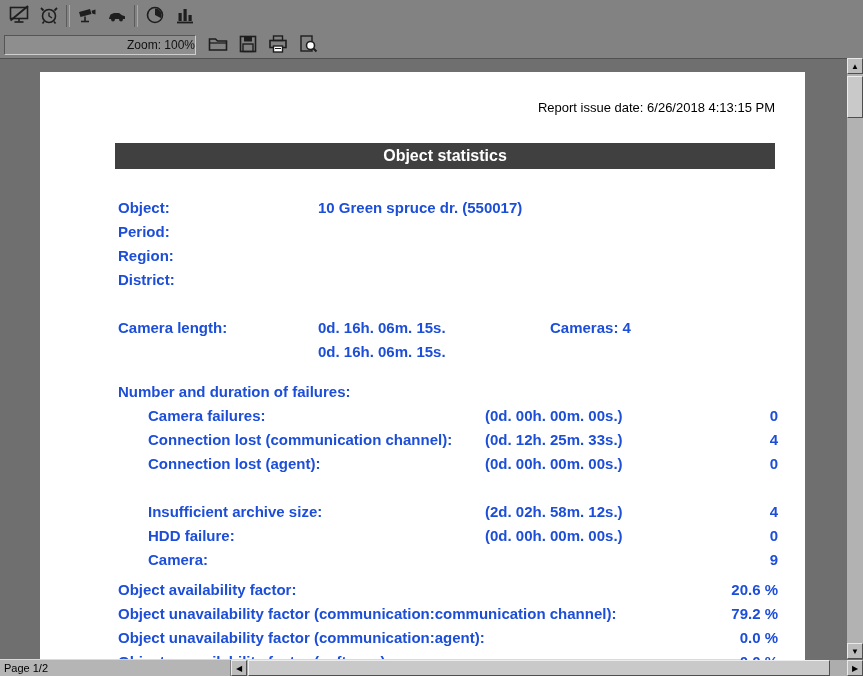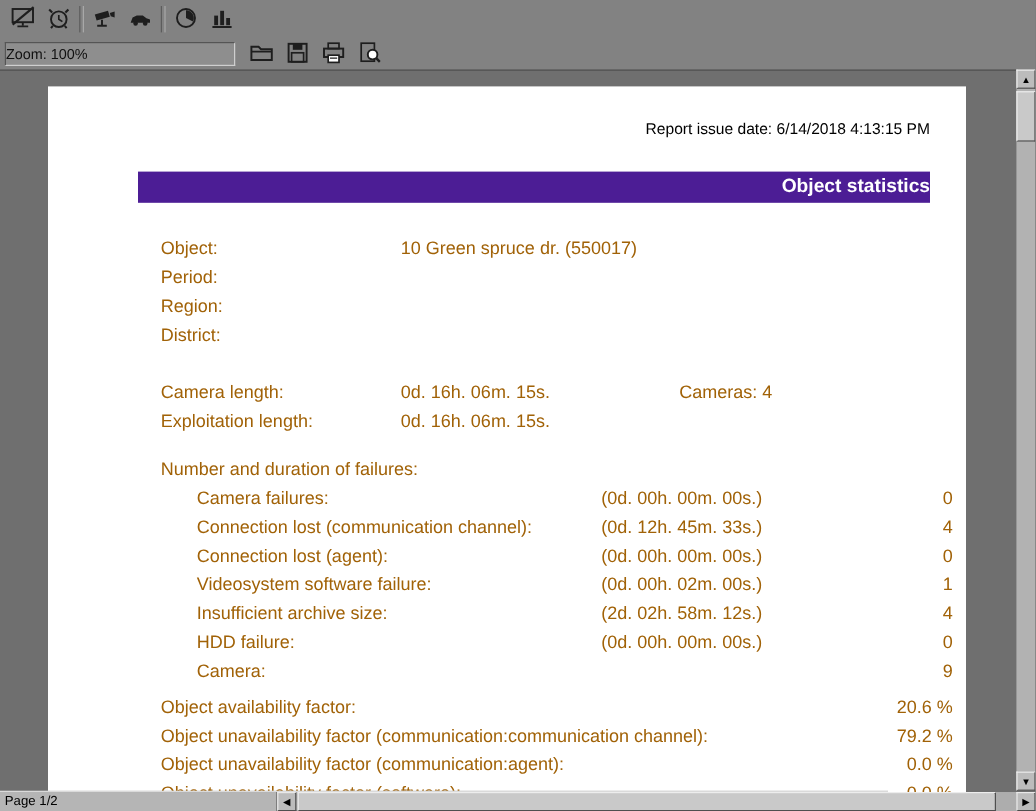--- a/index.html
+++ b/index.html
@@ -14,37 +14,37 @@
     position:absolute;width:26px;height:26px;display:flex;align-items:center;justify-content:center;
     background:transparent;border:none;padding:0;cursor:pointer;
   }
   .row1 .tbtn{top:3px;}
   .row2 .tbtn{top:32px;}
   .tsep{position:absolute;top:5px;width:2px;height:22px;
     border-left:1px solid #5c5c5c;border-right:1px solid #a8a8a8;}
   .zoombox{
     position:absolute;left:4px;top:35px;width:190px;height:18px;
     background:#8e8e8e;border:1px solid;border-color:#555 #cfcfcf #cfcfcf #555;
-    font-size:12px;color:#111;text-align:left;line-height:18px;
+    font-size:12px;color:#111;text-align:right;line-height:18px;
   }
   
   .main{
     position:absolute;left:0;top:58px;width:847px;height:601px;
     background:#6f6f6f;border-top:1px solid #515151;overflow:hidden;
   }
   .page{
     position:absolute;left:40px;top:13px;width:765px;height:640px;background:#ffffff;
   }
   .issue-date{position:absolute;top:28px;right:30px;font-size:13px;color:#000;}
   .rtitle{
     position:absolute;left:75px;top:71px;width:660px;height:26px;
-    background:#4c1d95;color:#fff;font-weight:bold;font-size:16px;
-    text-align:right;line-height:26px;
-  }
-  .prow{position:absolute;left:16px;width:765px;height:24px;font-weight:normal;font-size:15px;color:#a16207;}
+    background:#404040;color:#fff;font-weight:bold;font-size:16px;
+    text-align:center;line-height:26px;
+  }
+  .prow{position:absolute;left:0;width:765px;height:24px;font-weight:bold;font-size:15px;color:#1d4ed8;}
   .flabel{position:absolute;left:78px;white-space:pre;}
   .fvalue{position:absolute;left:278px;white-space:pre;}
   .fextra{position:absolute;left:510px;white-space:pre;}
   .xlabel{position:absolute;left:108px;white-space:pre;}
   .xdur{position:absolute;left:445px;white-space:pre;}
   .xcount{position:absolute;right:27px;text-align:right;}
   .glabel{position:absolute;left:78px;white-space:pre;}
   .gval{position:absolute;right:27px;text-align:right;}
   .heading{position:absolute;left:78px;white-space:pre;text-align:right;}
   
@@ -186,21 +186,21 @@
             <line x1="16.5" y1="15.5" x2="19.5" y2="18.5" stroke="#1e1e1e" stroke-width="2"></line>
           </svg>
         </span>
       </button>
     </div>
   </div>
 
   <div class="main">
     <div class="page">
 
-      <div class="issue-date">Report issue date: 6/14/2018 4:13:15 PM</div>
+      <div class="issue-date">Report issue date: 6/26/2018 4:13:15 PM</div>
 
       <div class="rtitle">Object statistics</div>
 
       <div class="prow" style="top:127px">
         <span class="flabel">Object:</span>
         <span class="fvalue">10 Green spruce dr. (550017)</span>
       </div>
       <div class="prow" style="top:151px">
         <span class="flabel">Period:</span>
       </div>
@@ -211,46 +211,40 @@
       <div class="prow" style="top:199px">
         <span class="flabel">District:</span>
         <span class="fvalue"></span>
       </div>
       <div class="prow" style="top:247px">
         <span class="flabel">Camera length:</span>
         <span class="fvalue">0d. 16h. 06m. 15s.</span>
         <span class="fextra">Cameras: 4</span>
       </div>
       <div class="prow" style="top:271px">
-        <span class="flabel">Exploitation length:</span>
         <span class="fvalue">0d. 16h. 06m. 15s.</span>
       </div>
 
       <div class="prow" style="top:311px">
         <span class="heading">Number and duration of failures:</span>
       </div>
       <div class="prow" style="top:335px">
         <span class="xlabel">Camera failures:</span>
         <span class="xdur">(0d. 00h. 00m. 00s.)</span>
         <span class="xcount">0</span>
       </div>
       <div class="prow" style="top:359px">
         <span class="xlabel">Connection lost (communication channel):</span>
-        <span class="xdur">(0d. 12h. 45m. 33s.)</span>
+        <span class="xdur">(0d. 12h. 25m. 33s.)</span>
         <span class="xcount">4</span>
       </div>
       <div class="prow" style="top:383px">
         <span class="xlabel">Connection lost (agent):</span>
         <span class="xdur">(0d. 00h. 00m. 00s.)</span>
         <span class="xcount">0</span>
-      </div>
-      <div class="prow" style="top:407px">
-        <span class="xlabel">Videosystem software failure:</span>
-        <span class="xdur">(0d. 00h. 02m. 00s.)</span>
-        <span class="xcount">1</span>
       </div>
       <div class="prow" style="top:431px">
         <span class="xlabel">Insufficient archive size:</span>
         <span class="xdur">(2d. 02h. 58m. 12s.)</span>
         <span class="xcount">4</span>
       </div>
       <div class="prow" style="top:455px">
         <span class="xlabel">HDD failure:</span>
         <span class="xdur">(0d. 00h. 00m. 00s.)</span>
         <span class="xcount">0</span>

